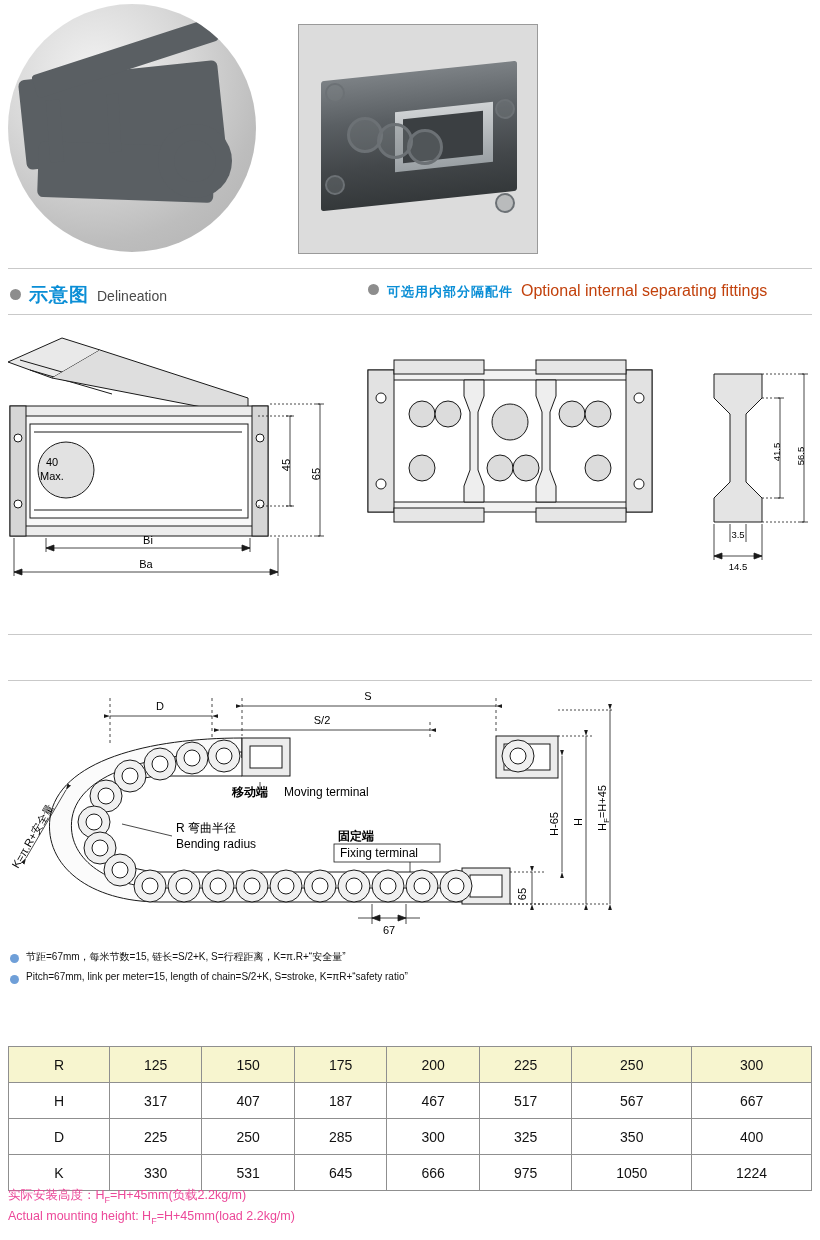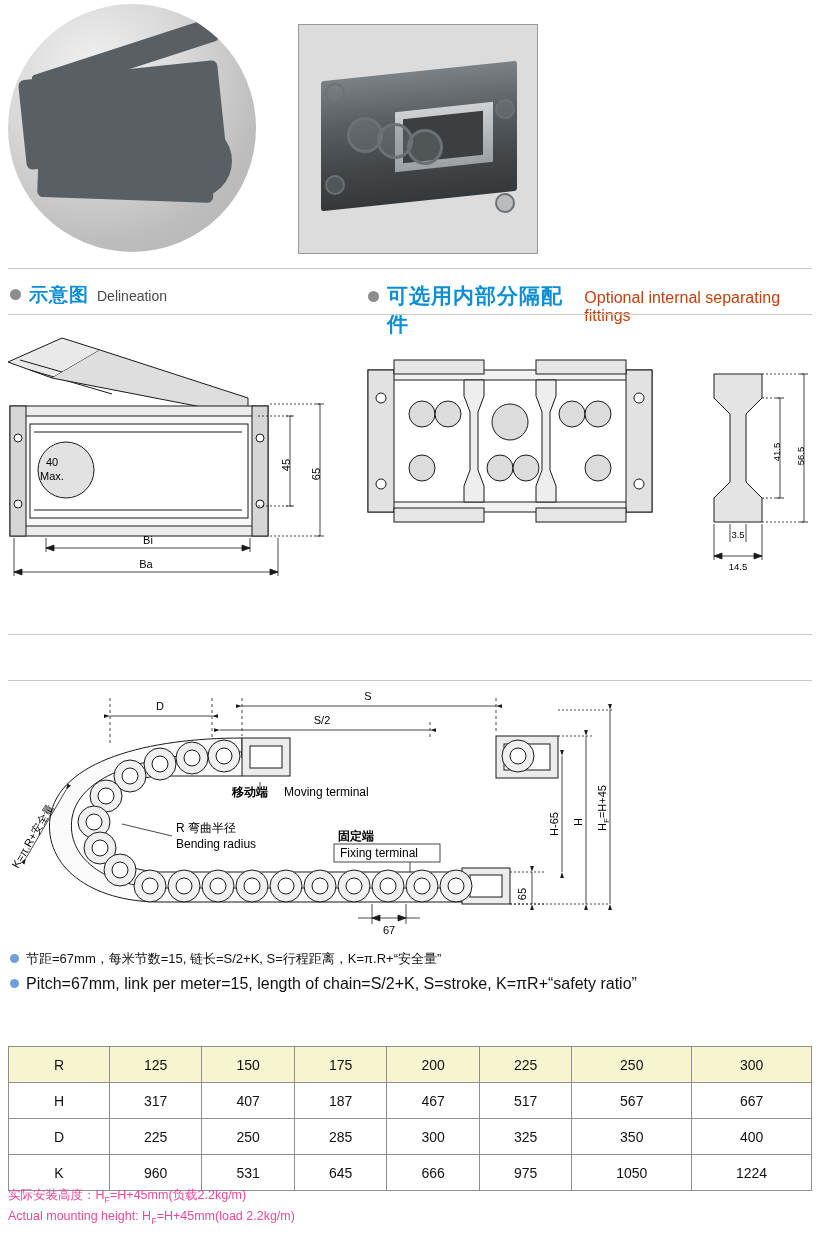--- a/index.html
+++ b/index.html
@@ -55,51 +55,51 @@
   .rp-inner2{
     position:absolute;left:104px;top:90px;width:80px;height:44px;
     background:#3b3f42;transform:skewY(-6deg);
   }
   .rp-ring{
     position:absolute;border-radius:50%;border:3px solid #6c7175;background:rgba(120,126,130,.35);
   }
 
   
   .hr{border:0;border-top:1px solid #c9c9c9;margin:0;}
-  .sec-head{display:flex;align-items:baseline;gap:8px;}
+  .sec-head{display:flex;align-items:baseline;gap:8px;text-align:right;}
   .bullet{
     width:11px;height:11px;border-radius:50%;background:#8d8d8d;display:inline-block;
     flex:0 0 auto;position:relative;top:-1px;
   }
   .cn-title{color:#0a8ed6;font-size:19px;font-weight:bold;letter-spacing:1px;}
   .en-title{color:#4a4a4a;font-size:14px;font-weight:normal;}
 
   .sec1-head{position:absolute;left:10px;top:282px;}
   .sec1b-head{position:absolute;left:368px;top:282px;}
-  .sec1b-head .cn-title{font-size:21px;font-family:Liberation Mono, monospace;}
+  .sec1b-head .cn-title{font-size:13px;font-family:Liberation Mono, monospace;}
   .sec1b-head .en-title{font-size:16px;color:#c2410c;}
   .sec2-head{position:absolute;left:10px;top:648px;}
 
   .rule1{position:absolute;left:8px;top:268px;width:804px;}
   .rule2{position:absolute;left:8px;top:314px;width:804px;}
   .rule3{position:absolute;left:8px;top:634px;width:804px;}
   .rule4{position:absolute;left:8px;top:680px;width:804px;}
 
   
   .draw{position:absolute;}
   .dimtxt{font-size:11px;fill:#000;font-family:"Liberation Sans", sans-serif;}
   .dimtxt-s{font-size:9.5px;fill:#000;font-family:"Liberation Sans", sans-serif;}
   .lbl{font-size:12px;font-family:"Liberation Sans", sans-serif;}
 
   
   .notes{position:absolute;left:10px;top:950px;width:800px;}
   .note-line{display:flex;align-items:flex-start;gap:7px;margin-bottom:7px;}
   .note-line .bullet{width:9px;height:9px;background:#6f9fd8;top:4px;}
-  .note-cn{font-size:13px;color:#111;}
-  .note-en{font-size:16px;color:#111;}
+  .note-cn{font-size:10px;color:#111;}
+  .note-en{font-size:10px;color:#111;}
 
   
   table.spec{
     position:absolute;left:8px;top:1046px;width:804px;border-collapse:collapse;
     font-size:14px;
   }
   table.spec td{
     border:1px solid #8f8f8f;height:33px;text-align:center;vertical-align:middle;
     color:#111;
   }
@@ -447,21 +447,21 @@
       <td>225</td>
       <td>250</td>
       <td>285</td>
       <td>300</td>
       <td>325</td>
       <td>350</td>
       <td>400</td>
     </tr>
     <tr>
       <td class="rowhead">K</td>
-      <td>960</td>
+      <td>330</td>
       <td>531</td>
       <td>645</td>
       <td>666</td>
       <td>975</td>
       <td>1050</td>
       <td>1224</td>
     </tr>
   </tbody>
     </table>
 

